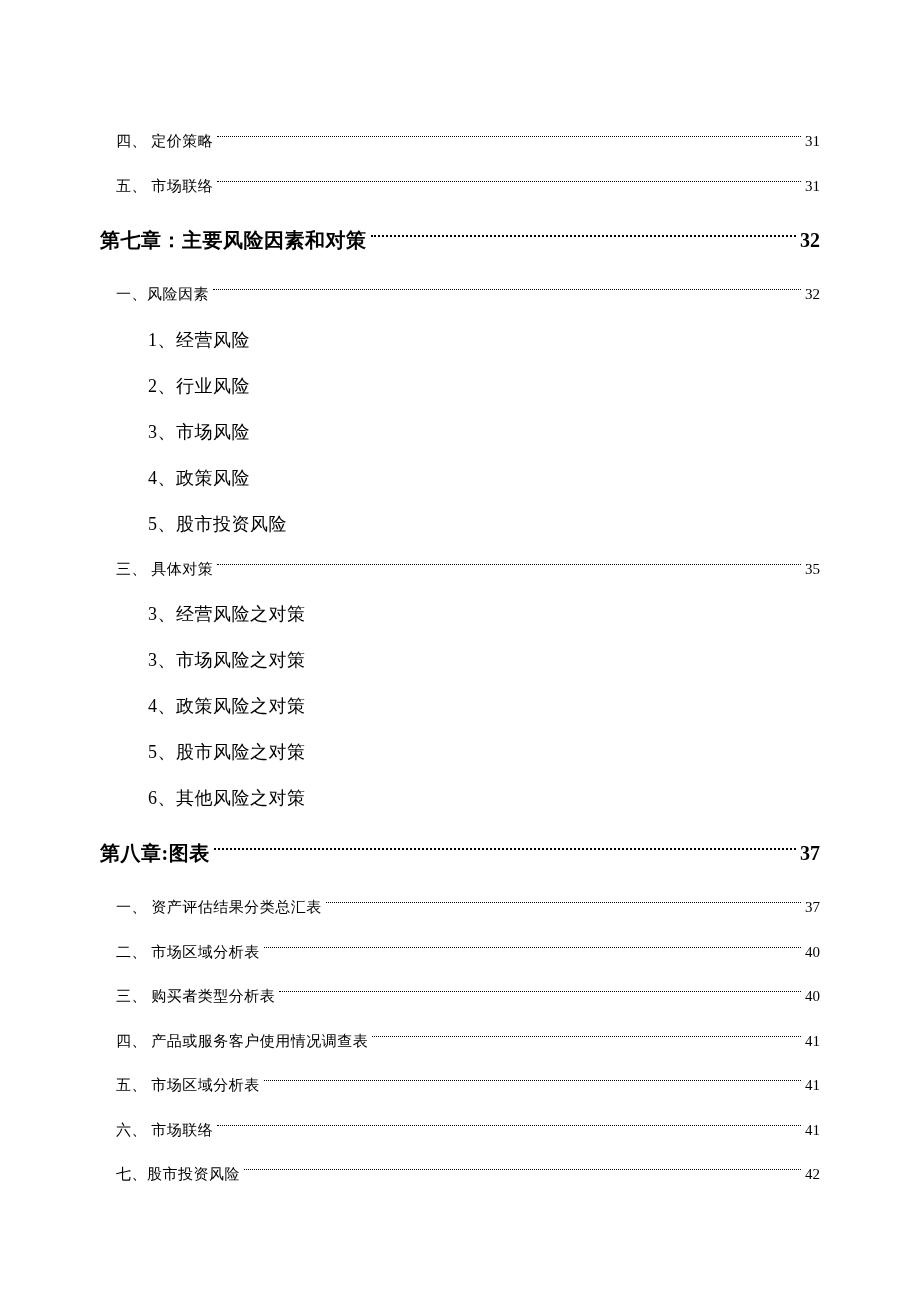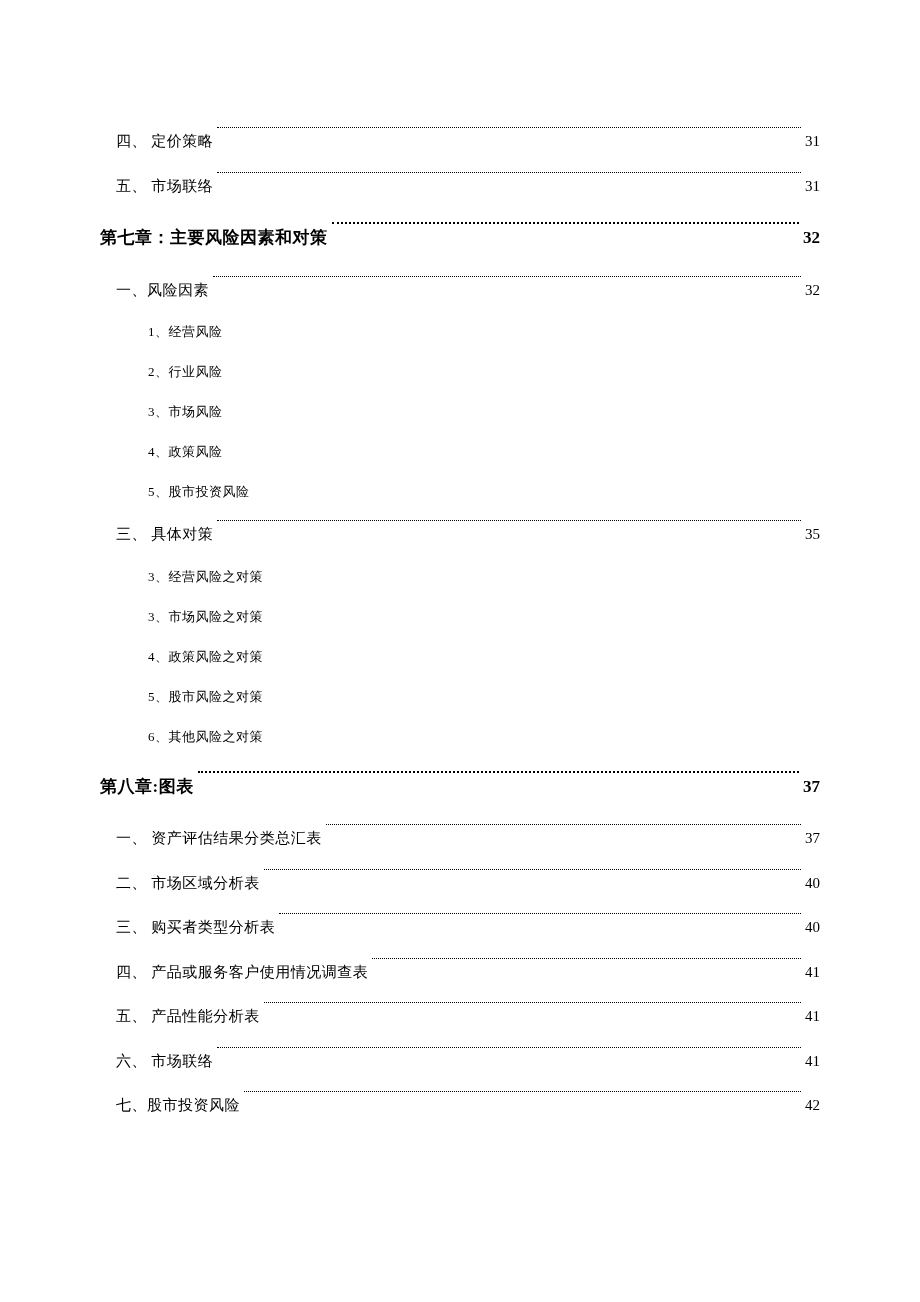--- a/index.html
+++ b/index.html
@@ -10,31 +10,31 @@
     body {
       width: 920px;
       height: 1302px;
       background: #ffffff;
       font-family: "SimSun", "宋体", serif;
       color: #000000;
       padding: 130px 100px 60px 100px;
     }
     .toc-line {
       display: flex;
-      align-items: flex-start;
+      align-items: center;
       font-size: 15px;
       line-height: 1.5;
       margin-bottom: 22px;
     }
     .toc-line.indent-1 {
       padding-left: 16px;
     }
     .toc-line.chapter {
       font-weight: bold;
-      font-size: 17px;
+      font-size: 20px;
       padding-left: 0;
       margin-top: 28px;
       margin-bottom: 28px;
     }
     .toc-label {
       white-space: nowrap;
       letter-spacing: 0.5px;
     }
     .toc-dots {
       flex: 1;
@@ -44,21 +44,21 @@
       position: relative;
       top: -3px;
     }
     .chapter .toc-dots {
       border-bottom: 2px dotted #000;
     }
     .toc-page {
       white-space: nowrap;
     }
     .sub-item {
-      font-size: 13px;
+      font-size: 18px;
       padding-left: 48px;
       margin-bottom: 22px;
       letter-spacing: 0.5px;
     }
   </style>
 </head>
 <body>
 
 <div id="toc-container">
     <div class="toc-line indent-1">
@@ -115,21 +115,21 @@
       <span class="toc-label">三、 购买者类型分析表</span>
       <span class="toc-dots"></span>
       <span class="toc-page">40</span>
     </div>
     <div class="toc-line indent-1">
       <span class="toc-label">四、 产品或服务客户使用情况调查表</span>
       <span class="toc-dots"></span>
       <span class="toc-page">41</span>
     </div>
     <div class="toc-line indent-1">
-      <span class="toc-label">五、 产品性能分析表</span>
+      <span class="toc-label">五、 市场区域分析表</span>
       <span class="toc-dots"></span>
       <span class="toc-page">41</span>
     </div>
     <div class="toc-line indent-1">
       <span class="toc-label">六、 市场联络</span>
       <span class="toc-dots"></span>
       <span class="toc-page">41</span>
     </div>
     <div class="toc-line indent-1">
       <span class="toc-label">七、股市投资风险</span>

